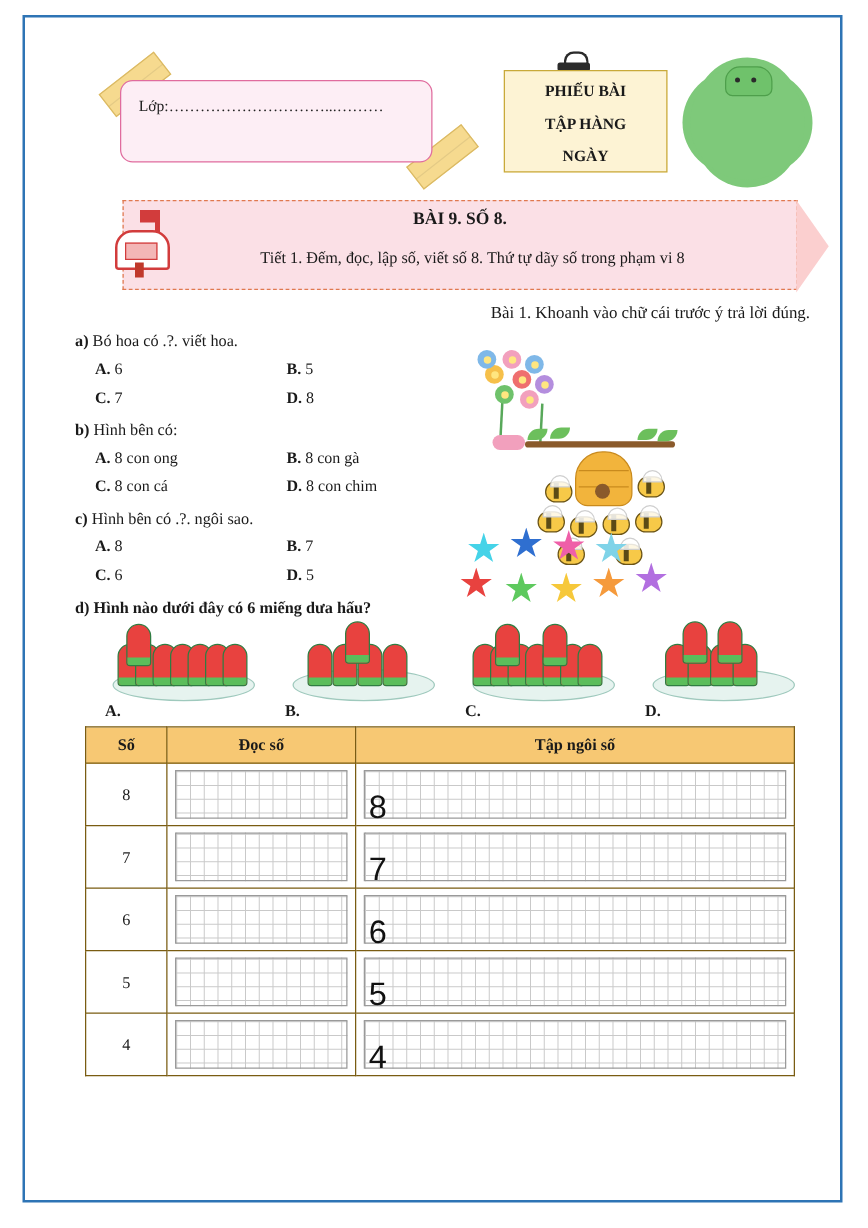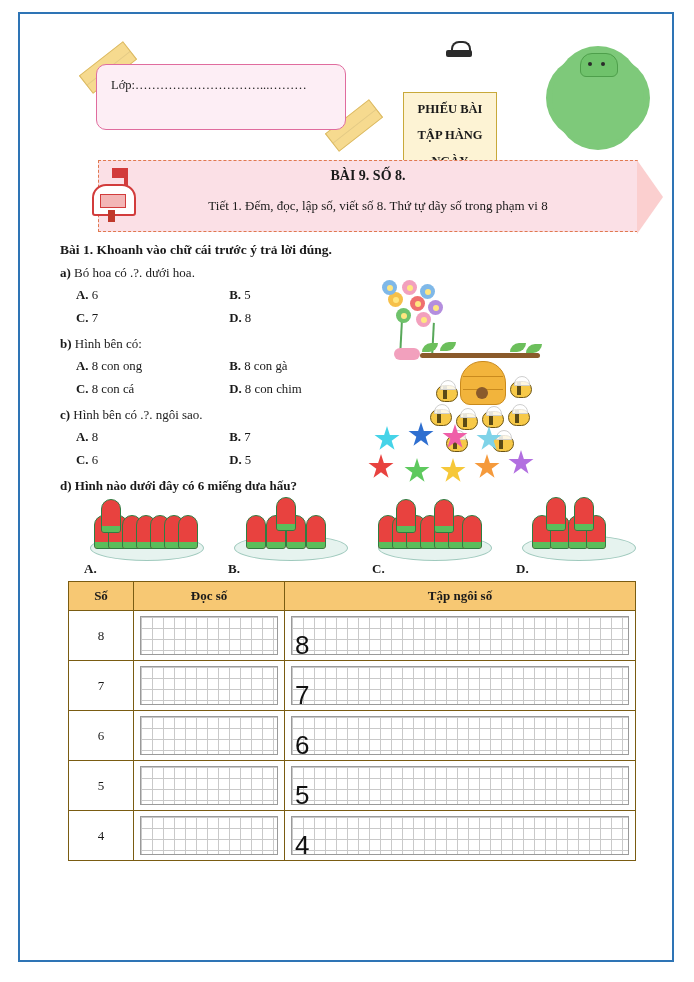--- a/index.html
+++ b/index.html
@@ -66,32 +66,31 @@
     position: absolute;
     left: 0; top: 50%;
     width: 100%; height: 1px;
     background: rgba(0,0,0,.08);
   }
 
   .phieu {
     position: absolute;
     left: 345px;
     top: 24px;
-    width: 94px;
+    width: 131px;
     height: 82px;
     background: #fdf3d4;
     border: 1.4px solid #c8a93a;
     text-align: center;
     font-weight: bold;
     font-size: 12.5px;
     line-height: 26px;
     padding-top: 3px;
     box-sizing: border-box;
     color: #1a1a1a;
-    margin-top: 36px;
   }
   .clip {
     position: absolute;
     left: 386px;
     top: 8px;
     width: 30px;
     height: 22px;
   }
   .clip .bar {
     position: absolute;
@@ -238,23 +237,24 @@
   }
   .mailbox .post {
     position: absolute;
     left: 20px; top: 44px;
     width: 7px; height: 12px;
     background: #c0392b;
   }
 
   
   .q-title {
-    font-weight: bold;
+    font-weight: normal;
     font-size: 13.5px;
     margin: 6px 0 7px 2px;
+    text-align: right;
   }
   .sub {
     font-size: 13px;
     margin: 6px 0 3px 2px;
   }
   .sub b { font-weight: bold; }
   .opts {
     position: relative;
     margin-left: 18px;
     font-size: 12.8px;
@@ -504,21 +504,21 @@
         <div class="slot"></div>
         <div class="post"></div>
       </div>
     </div>
 
     <div class="q-title">Bài 1. Khoanh vào chữ cái trước ý trả lời đúng.</div>
 
     <div class="block">
       <div class="sub">
         <b>a)</b>
-        <span>Bó hoa có .?. dưới hoa.</span>
+        <span>Bó hoa có .?. viết hoa.</span>
       </div>
       <div class="opts">
         <span class="opt"><b>A.</b> <span>6</span></span>
         <span class="opt"><b>B.</b> <span>5</span></span>
         <br>
         <span class="opt"><b>C.</b> <span>7</span></span>
         <span class="opt"><b>D.</b> <span>8</span></span>
 
         
         <div class="art bouquet">

